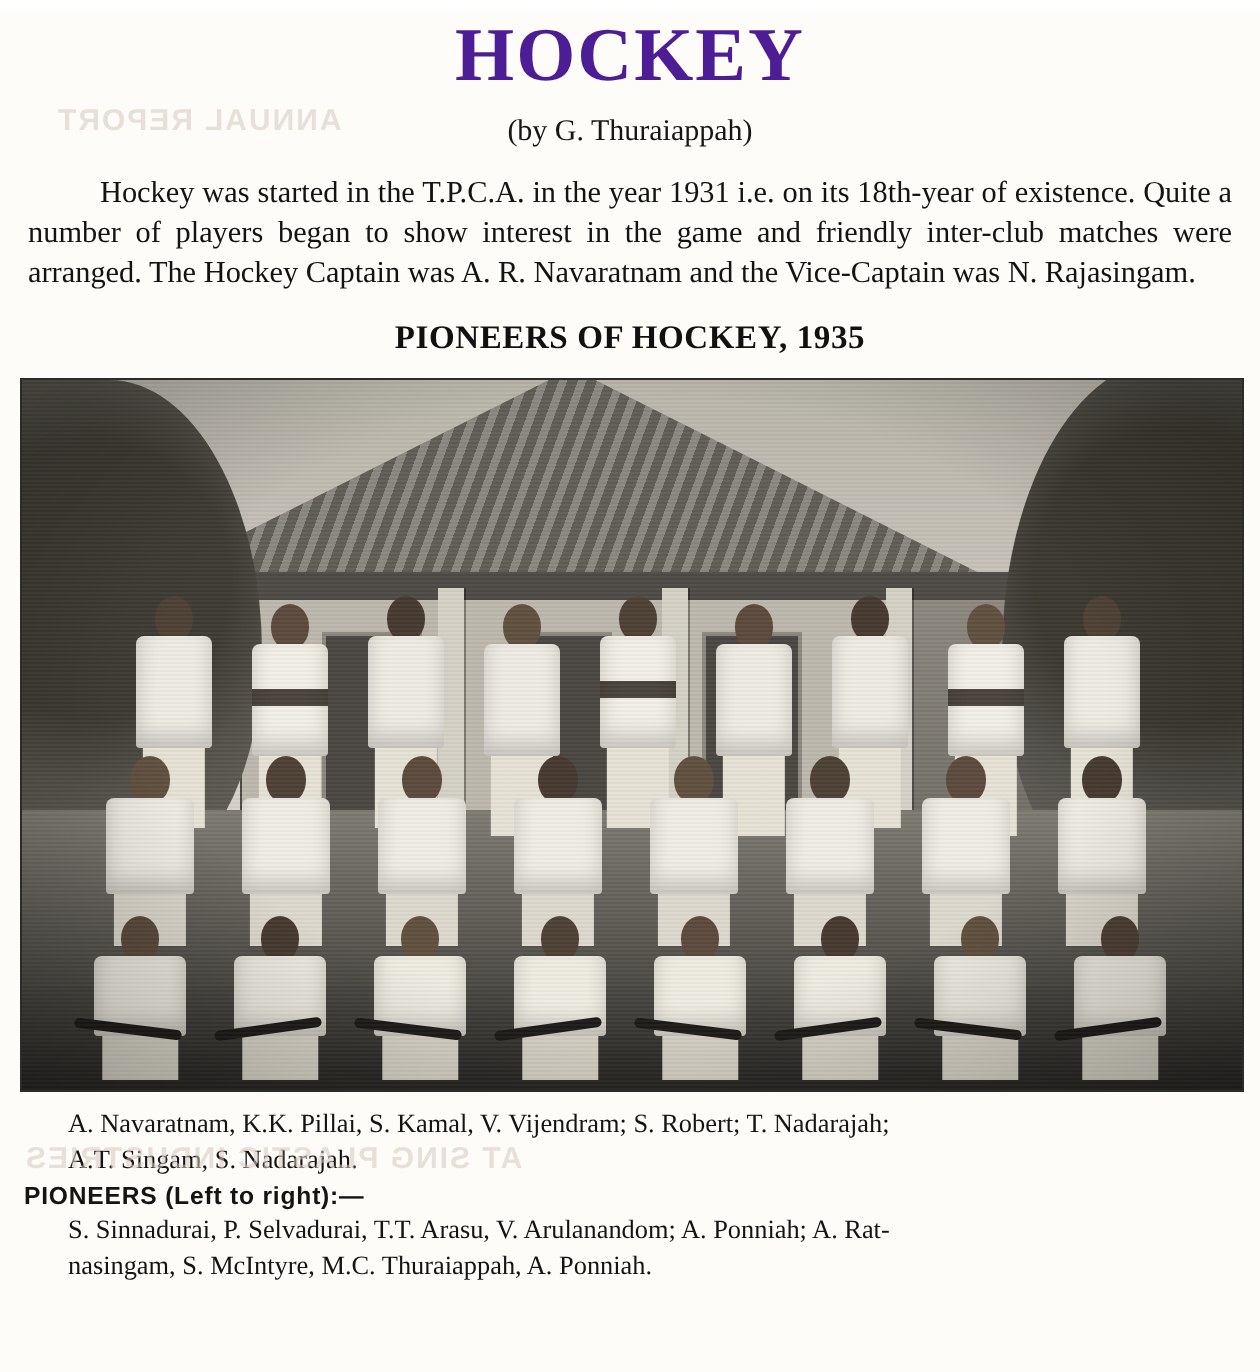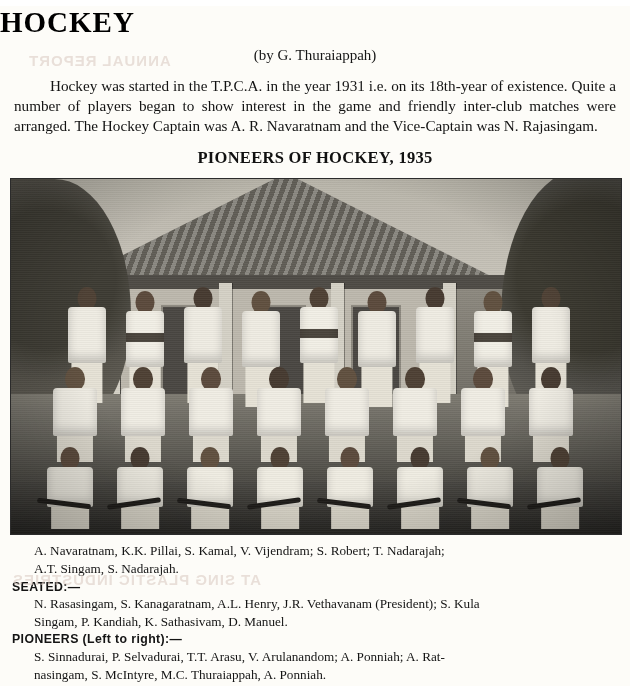--- a/index.html
+++ b/index.html
@@ -30,26 +30,26 @@
     opacity: 0.55;
     letter-spacing: 1px;
     pointer-events: none;
     transform: scaleX(-1);
     white-space: nowrap;
   }
   .ghost-1 { top: 46px; left: 28px; font-size: 15px; }
   .ghost-2 { top: 565px; left: 12px; font-size: 15px; }
 
   .title {
-    text-align: left;
-    font-size: 29px;
+    text-align: center;
+    font-size: 38px;
     letter-spacing: 1px;
     margin: 6px 0 0 0;
     font-family: "Liberation Serif", serif;
-    color: #000000;
+    color: #4c1d95;
   }
   .byline {
     text-align: center;
     font-size: 15px;
     margin-top: 8px;
     color: #161616;
   }
   .body-text {
     margin: 12px 14px 0 14px;
     font-size: 15.2px;
@@ -358,27 +358,20 @@
 
   <div class="captions">
 
     <div class="cap-block">
       <div class="cap-names">
         <span class="cont">A. Navaratnam, K.K. Pillai, S. Kamal, V. Vijendram; S. Robert; T. Nadarajah;</span>
         <span class="cont">A.T. Singam, S. Nadarajah.</span>
       </div>
     </div>
 
-    <div class="cap-block">
-      <div class="cap-head">SEATED:—</div>
-      <div class="cap-names">
-        <span class="cont">N. Rasasingam, S. Kanagaratnam, A.L. Henry, J.R. Vethavanam (President); S. Kula</span>
-        <span class="cont">Singam, P. Kandiah, K. Sathasivam, D. Manuel.</span>
-      </div>
-    </div>
 
     <div class="cap-block">
       <div class="cap-head">PIONEERS (Left to right):—</div>
       <div class="cap-names">
         <span class="cont">S. Sinnadurai, P. Selvadurai, T.T. Arasu, V. Arulanandom; A. Ponniah; A. Rat-</span>
         <span class="cont">nasingam, S. McIntyre, M.C. Thuraiappah, A. Ponniah.</span>
       </div>
     </div>
 
   </div>

